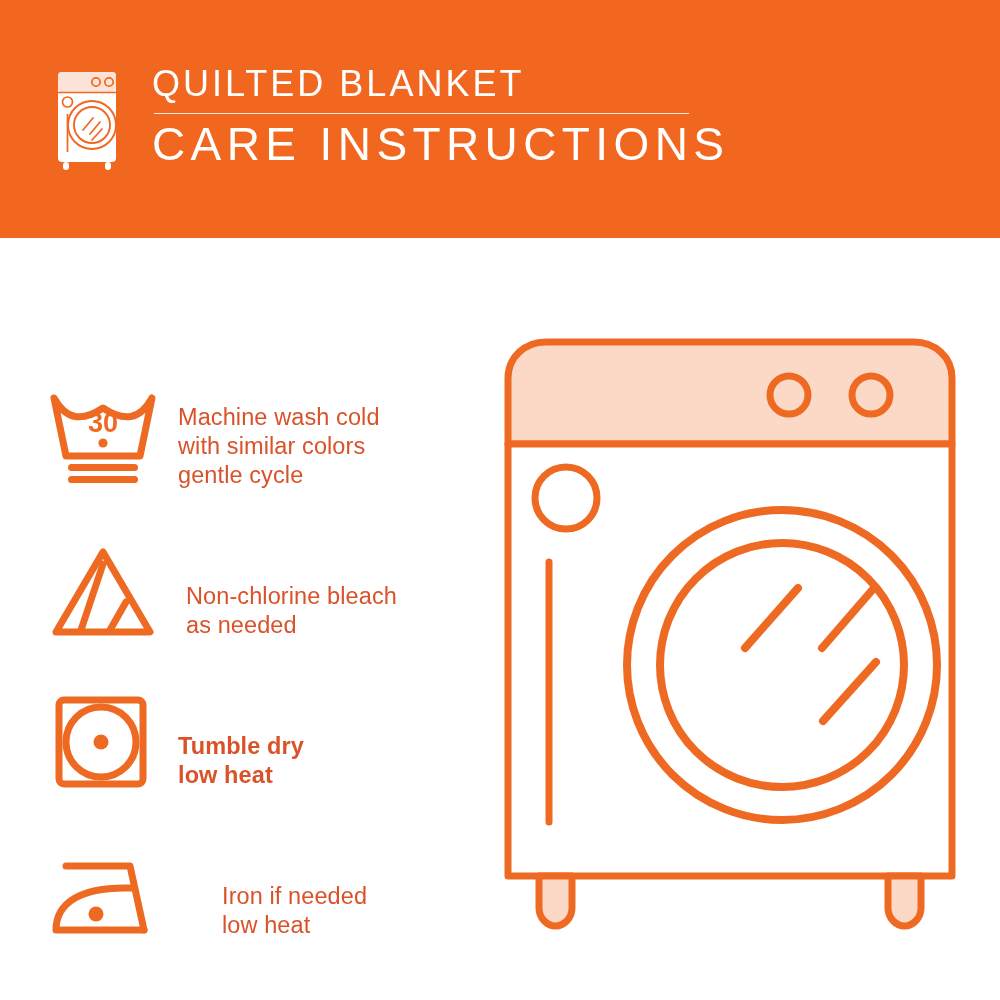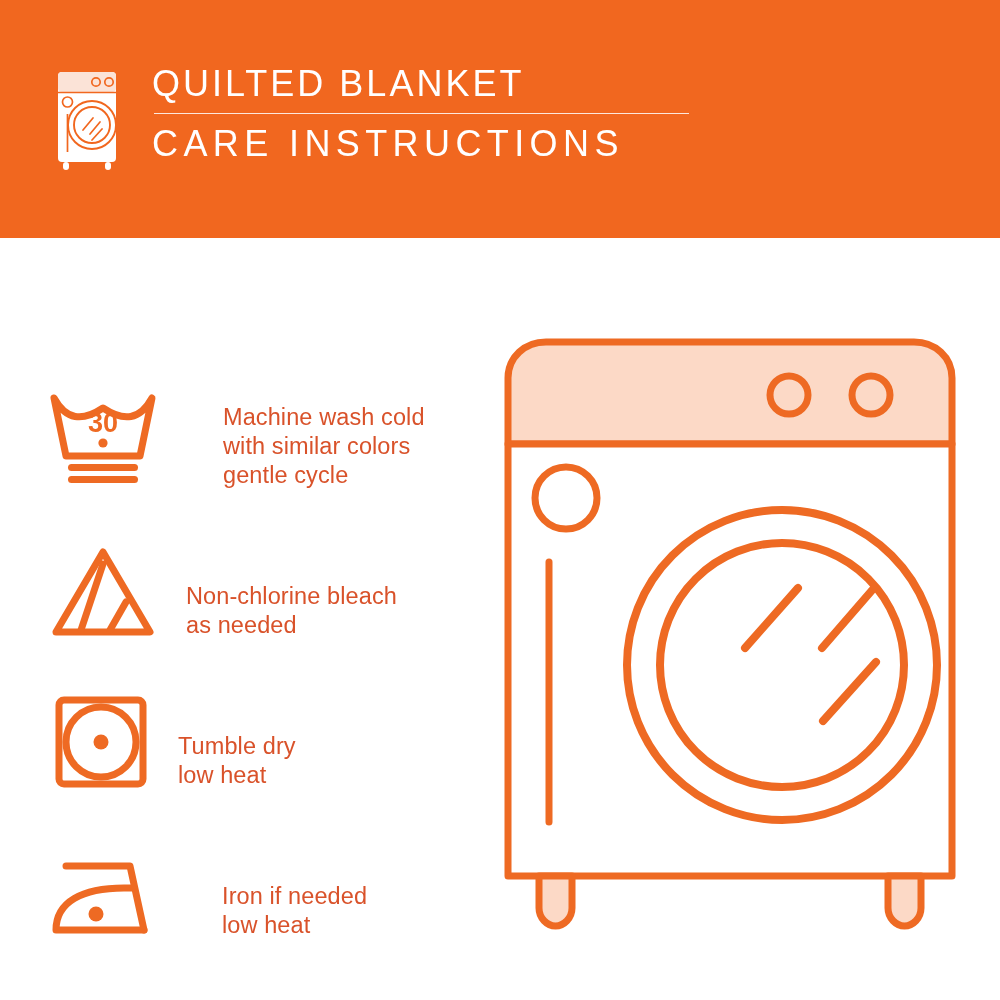--- a/index.html
+++ b/index.html
@@ -54,21 +54,21 @@
     white-space: nowrap;
   }
   #title-rule {
     height: 1px;
     background: rgba(255,255,255,0.85);
     margin: 7px 0 6px 2px;
     width: 535px;
   }
   #title-line2 {
     color: #ffffff;
-    font-size: 36px;
+    font-size: 46px;
     letter-spacing: 5.4px;
     line-height: 48px;
     font-weight: 400;
     white-space: nowrap;
   }
 
   
   #instructions {
     position: absolute;
     left: 48px;
@@ -89,23 +89,23 @@
   }
   .instruction-label {
     color: #D9522A;
     font-size: 23.5px;
     line-height: 29px;
     letter-spacing: 0.1px;
     padding-left: 6px;
     padding-top: 6px;
     white-space: pre-line;
   }
-  .row-wash   .instruction-label { padding-top: 8px; margin-left: 45px; }
+  .row-wash   .instruction-label { padding-top: 8px; }
   .row-bleach .instruction-label { padding-top: 26px; margin-left: 8px; }
-  .row-dry    .instruction-label { padding-top: 26px; }
+  .row-dry    .instruction-label { padding-top: 26px; font-weight: bold; }
   .row-iron   .instruction-label { padding-top: 24px; margin-left: 44px; }
   .row-bleach .instruction-icon { padding-top: 6px; }
   .row-dry    .instruction-icon { padding-top: 8px; }
   .row-iron   .instruction-icon { padding-top: 14px; }
 
   
   #washer-illustration {
     position: absolute;
     left: 492px;
     top: 330px;

